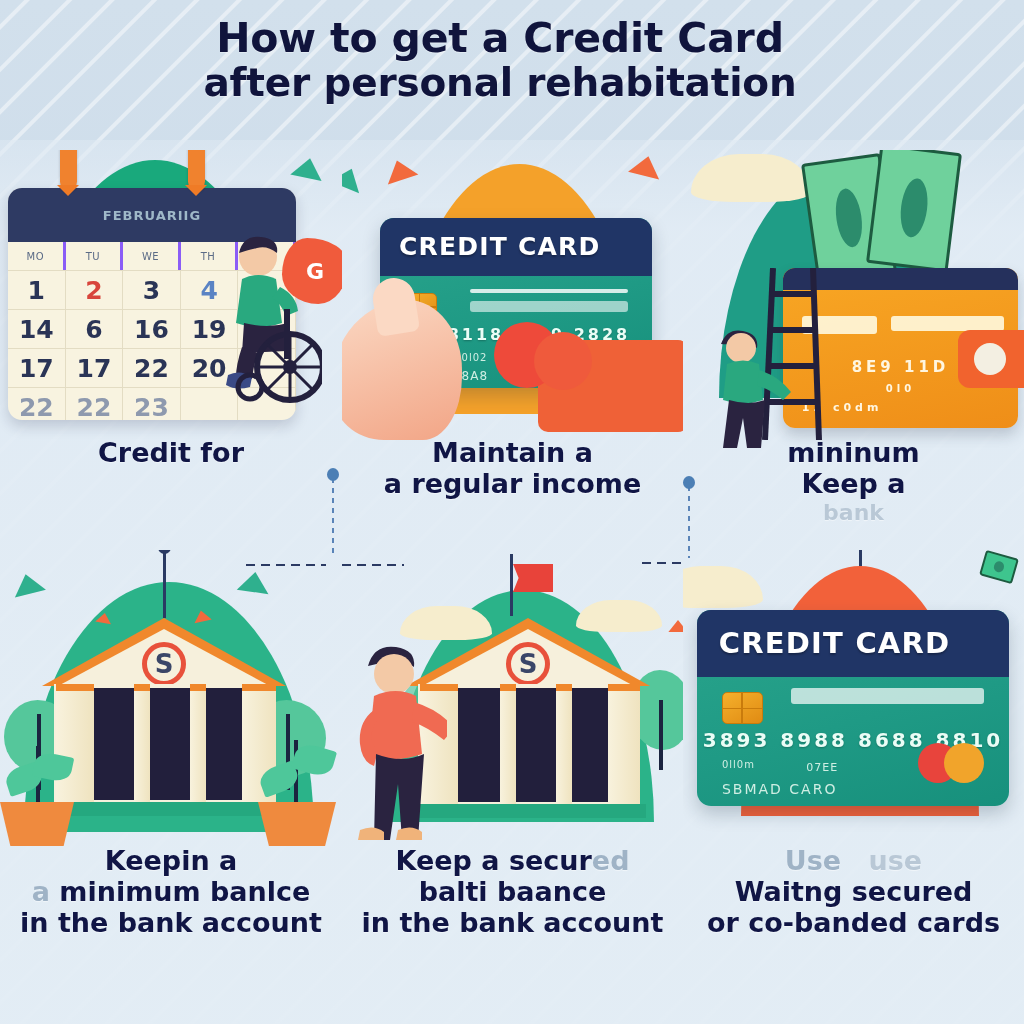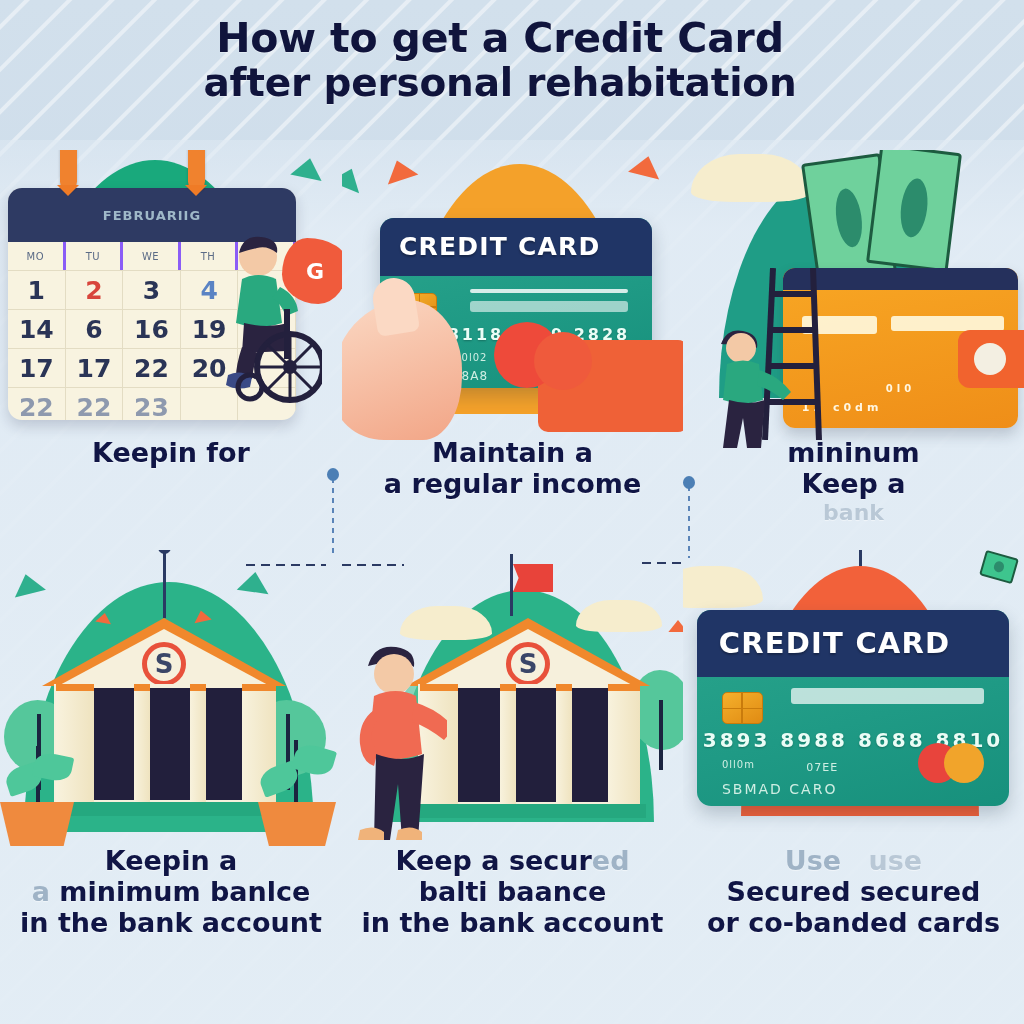--- a/index.html
+++ b/index.html
@@ -410,21 +410,21 @@
             <line x1="45" y1="132" x2="111" y2="132"></line>
             <line x1="55" y1="109" x2="101" y2="155"></line>
             <line x1="101" y1="109" x2="55" y2="155"></line>
           </g>
           <circle cx="38" cy="152" r="12" fill="none" stroke="#23203d" stroke-width="5"></circle>
           <rect x="72" y="74" width="6" height="50" fill="#23203d"></rect>
         </svg>
       </div>
 
       <div class="caption">
-        <div>Keepin for</div>
+        <div>Credit for</div>
       </div>
     </div>
 
     <div class="panel col1">
       <div class="art">
         <div class="hill" id="p2-hill"></div>
         <div class="deco tri-orange" style="left:42px;top:10px;transform:rotate(-18deg)"></div>
         <div class="deco tri-teal" style="left:-10px;top:18px;transform:rotate(22deg)"></div>
         <div class="deco tri-orange" style="left:288px;top:6px;transform:rotate(14deg)"></div>
 
@@ -453,20 +453,21 @@
         <div class="hill" id="p3-hill"></div>
         <div class="cloud" id="p3-cloud"></div>
 
         <div class="bill" id="bill1"></div>
         <div class="bill" id="bill2"></div>
 
         <div id="p3-wallet">
           <div class="navy"></div>
           <div class="wstripe" style="left:8%;top:30%;width:32%;height:18px"></div>
           <div class="wstripe" style="left:46%;top:30%;width:48%;height:15px"></div>
+          <div class="wdig" style="top:56%;font-size:15px">8E9 11D</div>
           <div class="wdig" style="top:72%;font-size:10px">0l0</div>
           <div class="wdig" style="top:83%;font-size:11px;text-align:left;padding-left:8%">12 c0dm</div>
           <div id="p3-clasp"></div>
         </div>
 
         <svg id="ladder" viewBox="0 0 62 172">
           <g stroke="#23203d" stroke-width="6" fill="none">
             <line x1="12" y1="0" x2="4" y2="172"></line>
             <line x1="52" y1="0" x2="58" y2="172"></line>
             <line x1="11" y1="26" x2="53" y2="26"></line>
@@ -629,21 +630,21 @@
               <div class="c2"></div>
           </div>
         </div>
       </div>
 
       <div class="caption">
         <div>
           <span class="ghost">Use</span>
           <span class="ghost2" style="margin-left:18px">use</span>
         </div>
-        <div>Secured secured</div>
+        <div>Waitng secured</div>
         <div>or co-banded cards</div>
       </div>
     </div>
   </div>
 
   <div class="deco dot-line" style="left:332px;top:478px;height:80px;"></div>
   <div class="deco dot-line" style="left:688px;top:486px;height:72px;"></div>
 
 </div>
 

